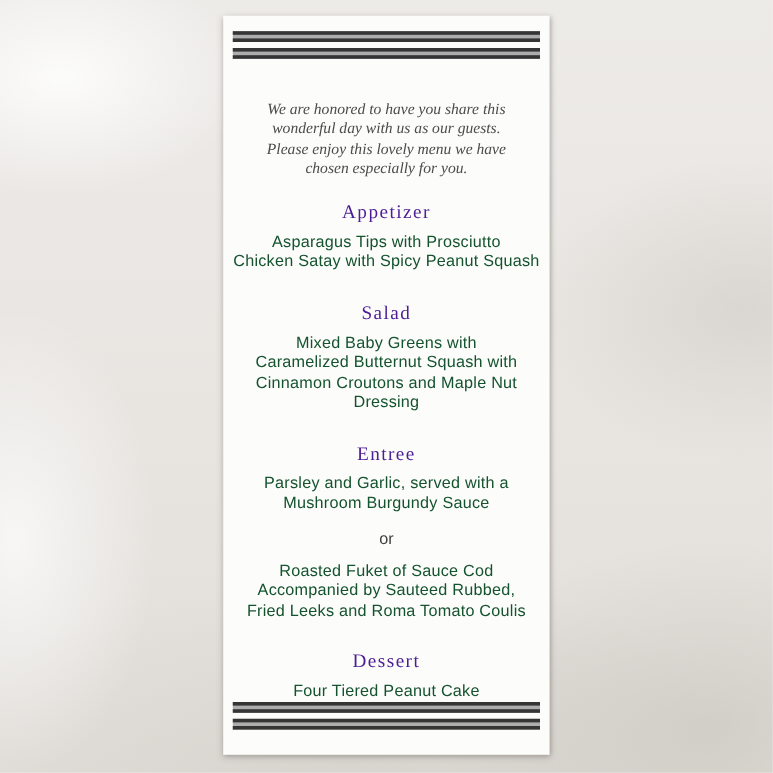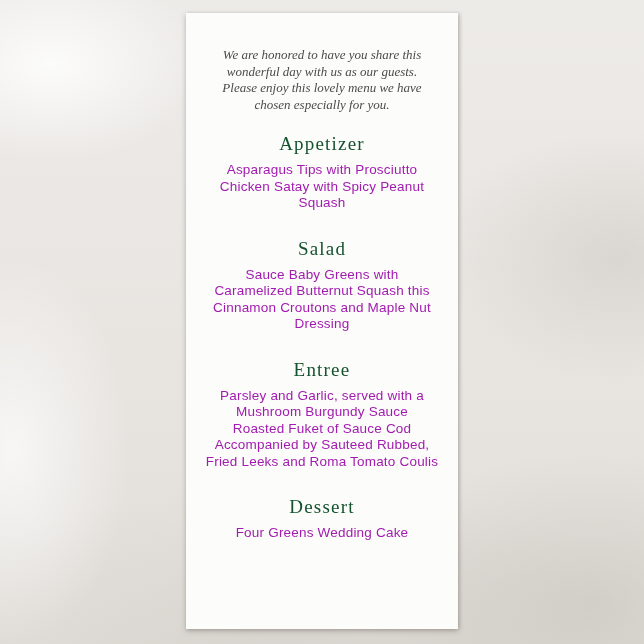--- a/index.html
+++ b/index.html
@@ -20,21 +20,21 @@
   }
   .card {
     position: absolute;
     left: 186px;
     top: 13px;
     width: 272px;
     height: 616px;
     background: #fcfcfb;
     box-shadow: 0 2px 5px rgba(108,103,96,0.45), 2px 0 3px rgba(120,115,108,0.2);
     display: flex;
-    flex-direction: row;
+    flex-direction: column;
     box-sizing: border-box;
     justify-content: center;
   }
   .stripes { margin: 0 8px; }
   .stripes.top { margin-top: 21px; }
   .stripes.bottom { margin-top: auto; margin-bottom: 30px; }
   .band {
     height: 3px;
     background: #adadad;
     border-top: 3px solid #353535;
@@ -48,32 +48,32 @@
     font-style: italic;
     font-size: 13px;
     line-height: 16.5px;
     color: #4a4a4a;
   }
   .intro span { display: block; }
   .section-heading {
     margin: 26px 0 7px;
     font-family: "Liberation Serif", serif;
     font-weight: normal;
-    font-size: 19px;
+    font-size: 16px;
     letter-spacing: 1.2px;
-    color: #14532d;
+    color: #4c1d95;
   }
   .section-heading.first { margin-top: 20px; }
   .course { margin: 0; }
   .course span {
     display: block;
     font-size: 13.5px;
     line-height: 16.5px;
     letter-spacing: 0.2px;
-    color: #a21caf;
+    color: #14532d;
   }
   .or-separator {
     margin: 13px 0 12px;
     font-size: 13.5px;
     color: #3e3e3e;
   }
 </style>
 </head>
 <body>
 
@@ -95,39 +95,40 @@
       </p>
 
       <h2 class="section-heading first">Appetizer</h2>
       <p class="course">
         <span>Asparagus Tips with Prosciutto</span>
         <span>Chicken Satay with Spicy Peanut Squash</span>
       </p>
 
       <h2 class="section-heading">Salad</h2>
       <p class="course">
-        <span>Sauce Baby Greens with</span>
-        <span>Caramelized Butternut Squash this</span>
+        <span>Mixed Baby Greens with</span>
+        <span>Caramelized Butternut Squash with</span>
         <span>Cinnamon Croutons and Maple Nut Dressing</span>
       </p>
 
       <h2 class="section-heading">Entree</h2>
       <p class="course">
         <span>Parsley and Garlic, served with a</span>
         <span>Mushroom Burgundy Sauce</span>
       </p>
+      <p class="or-separator">or</p>
       <p class="course">
         <span>Roasted Fuket of Sauce Cod</span>
         <span>Accompanied by Sauteed Rubbed,</span>
         <span>Fried Leeks and Roma Tomato Coulis</span>
       </p>
 
       <h2 class="section-heading">Dessert</h2>
       <p class="course">
-        <span>Four Greens Wedding Cake</span>
+        <span>Four Tiered Peanut Cake</span>
       </p>
 
     </div>
 
     <div class="stripes bottom">
       <div class="band"></div>
       <div class="band"></div>
     </div>
 
   </div>

